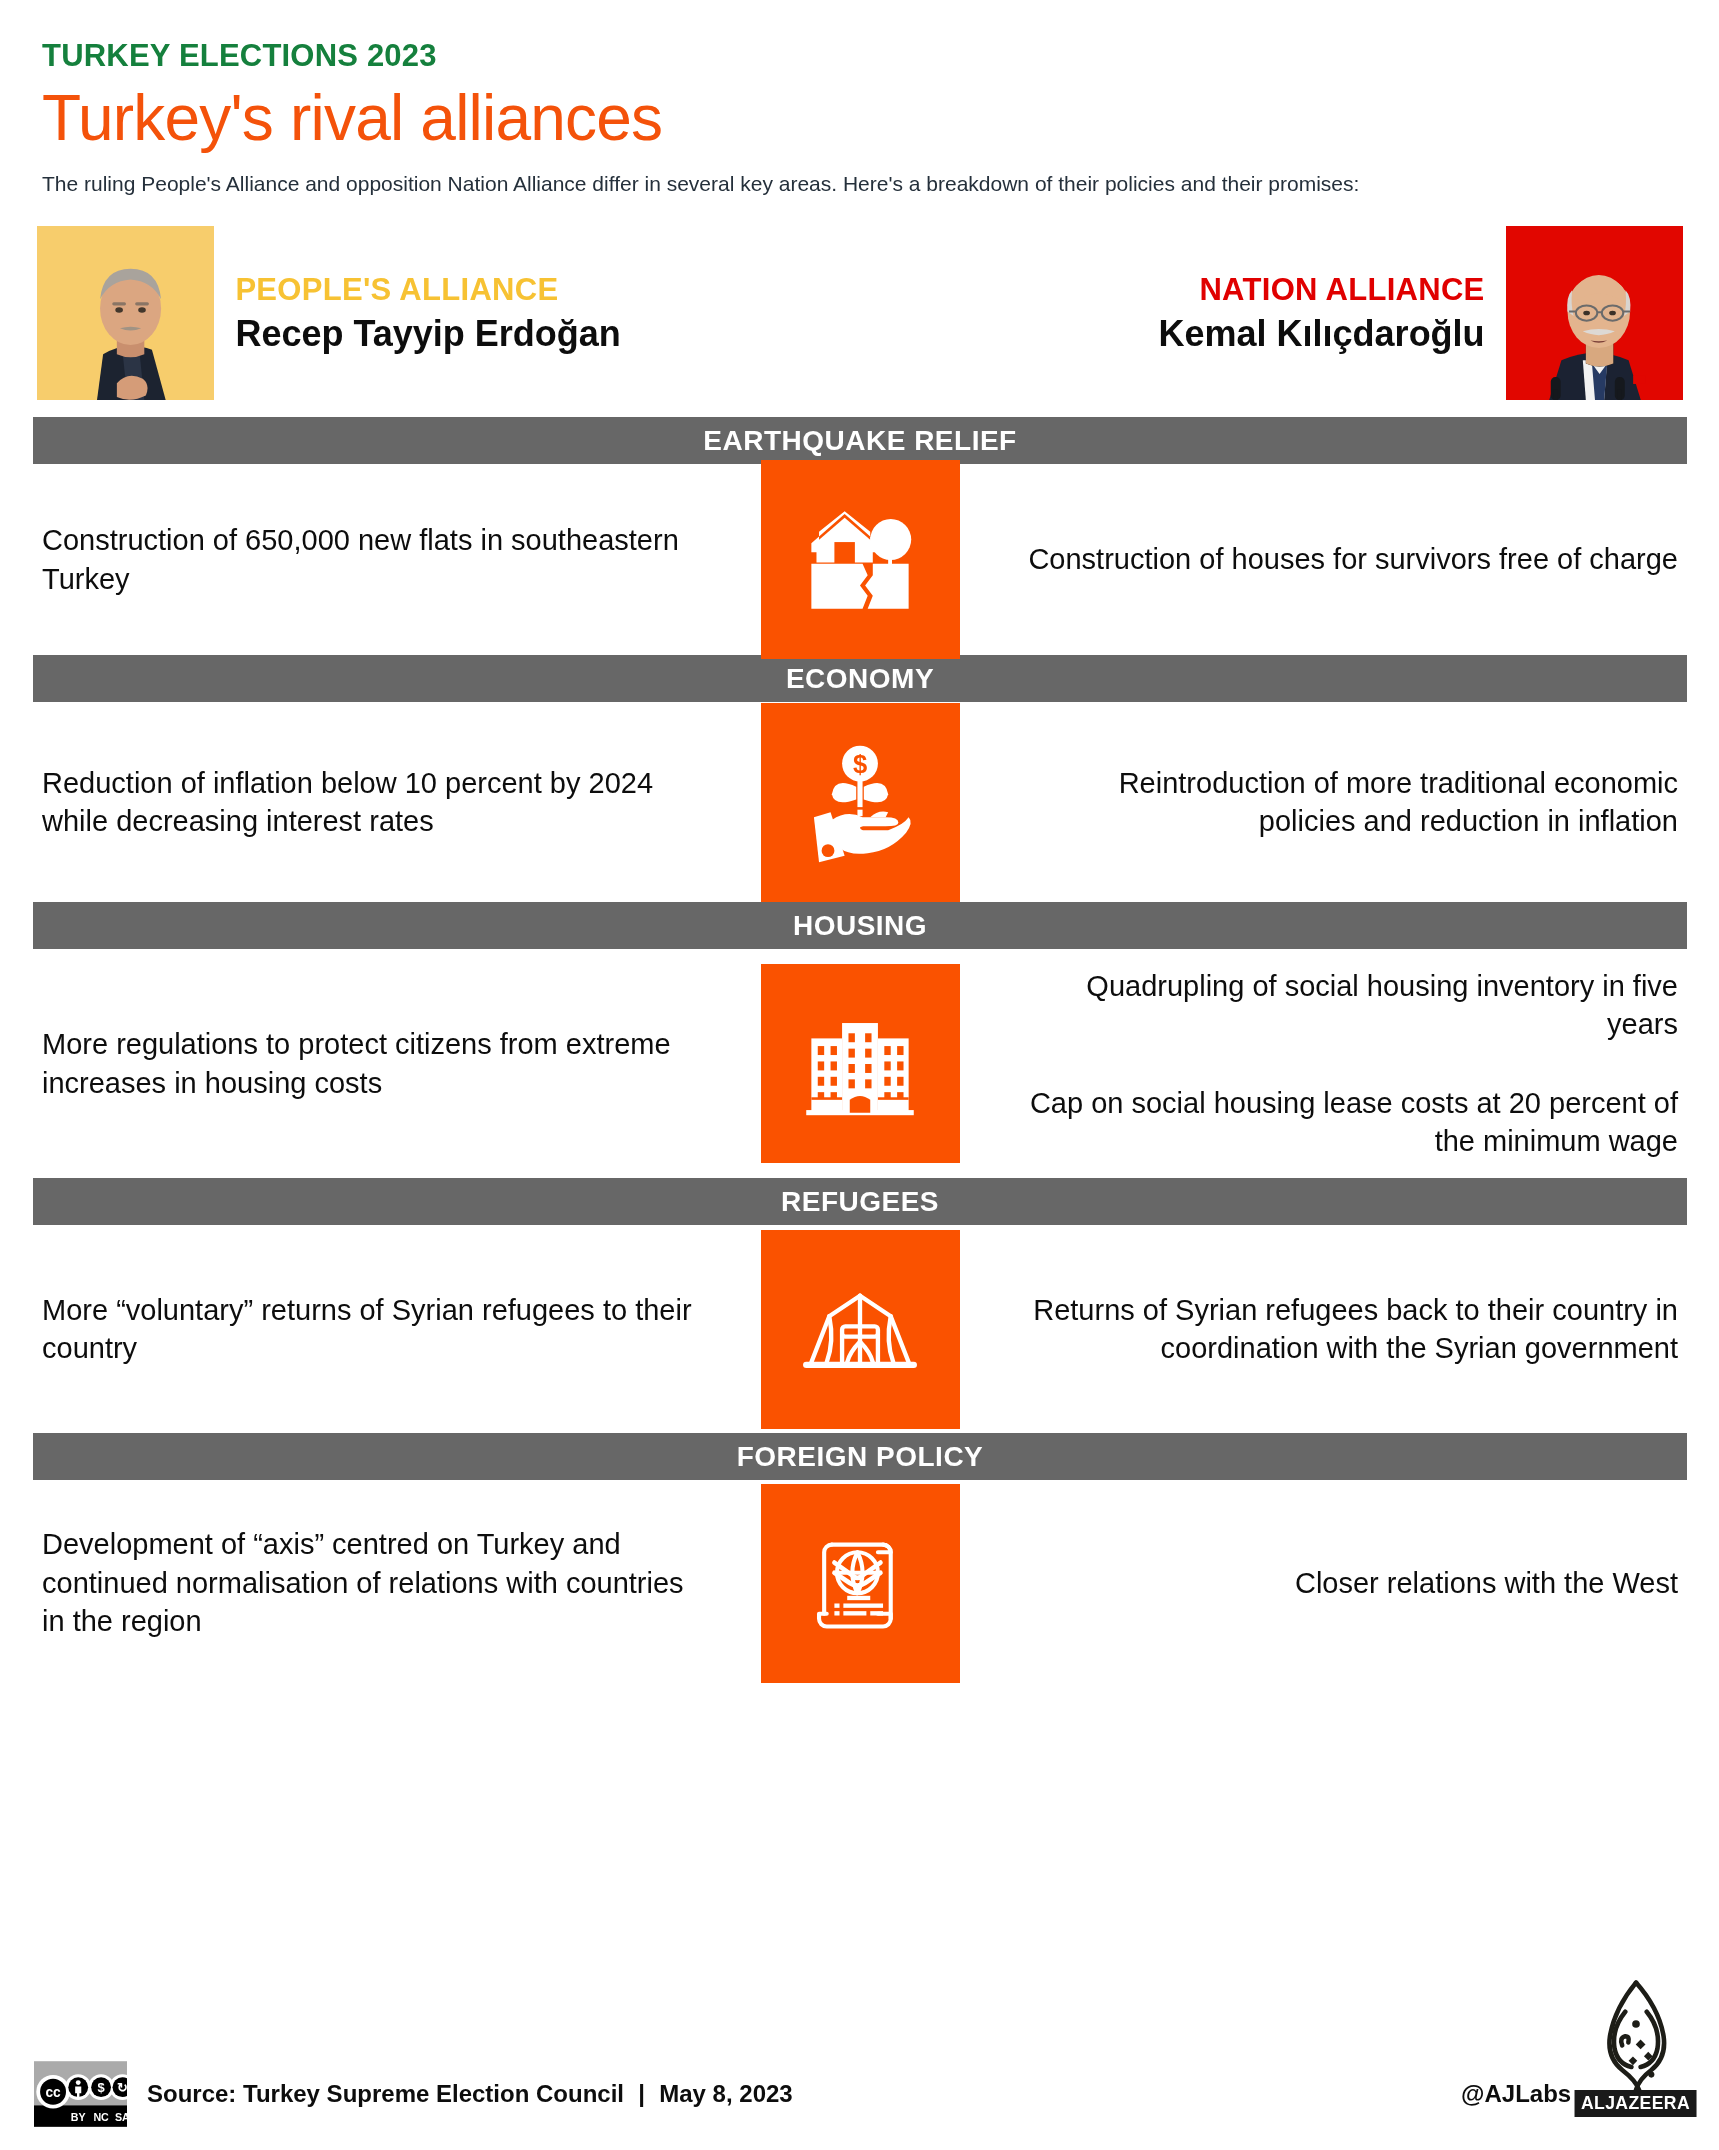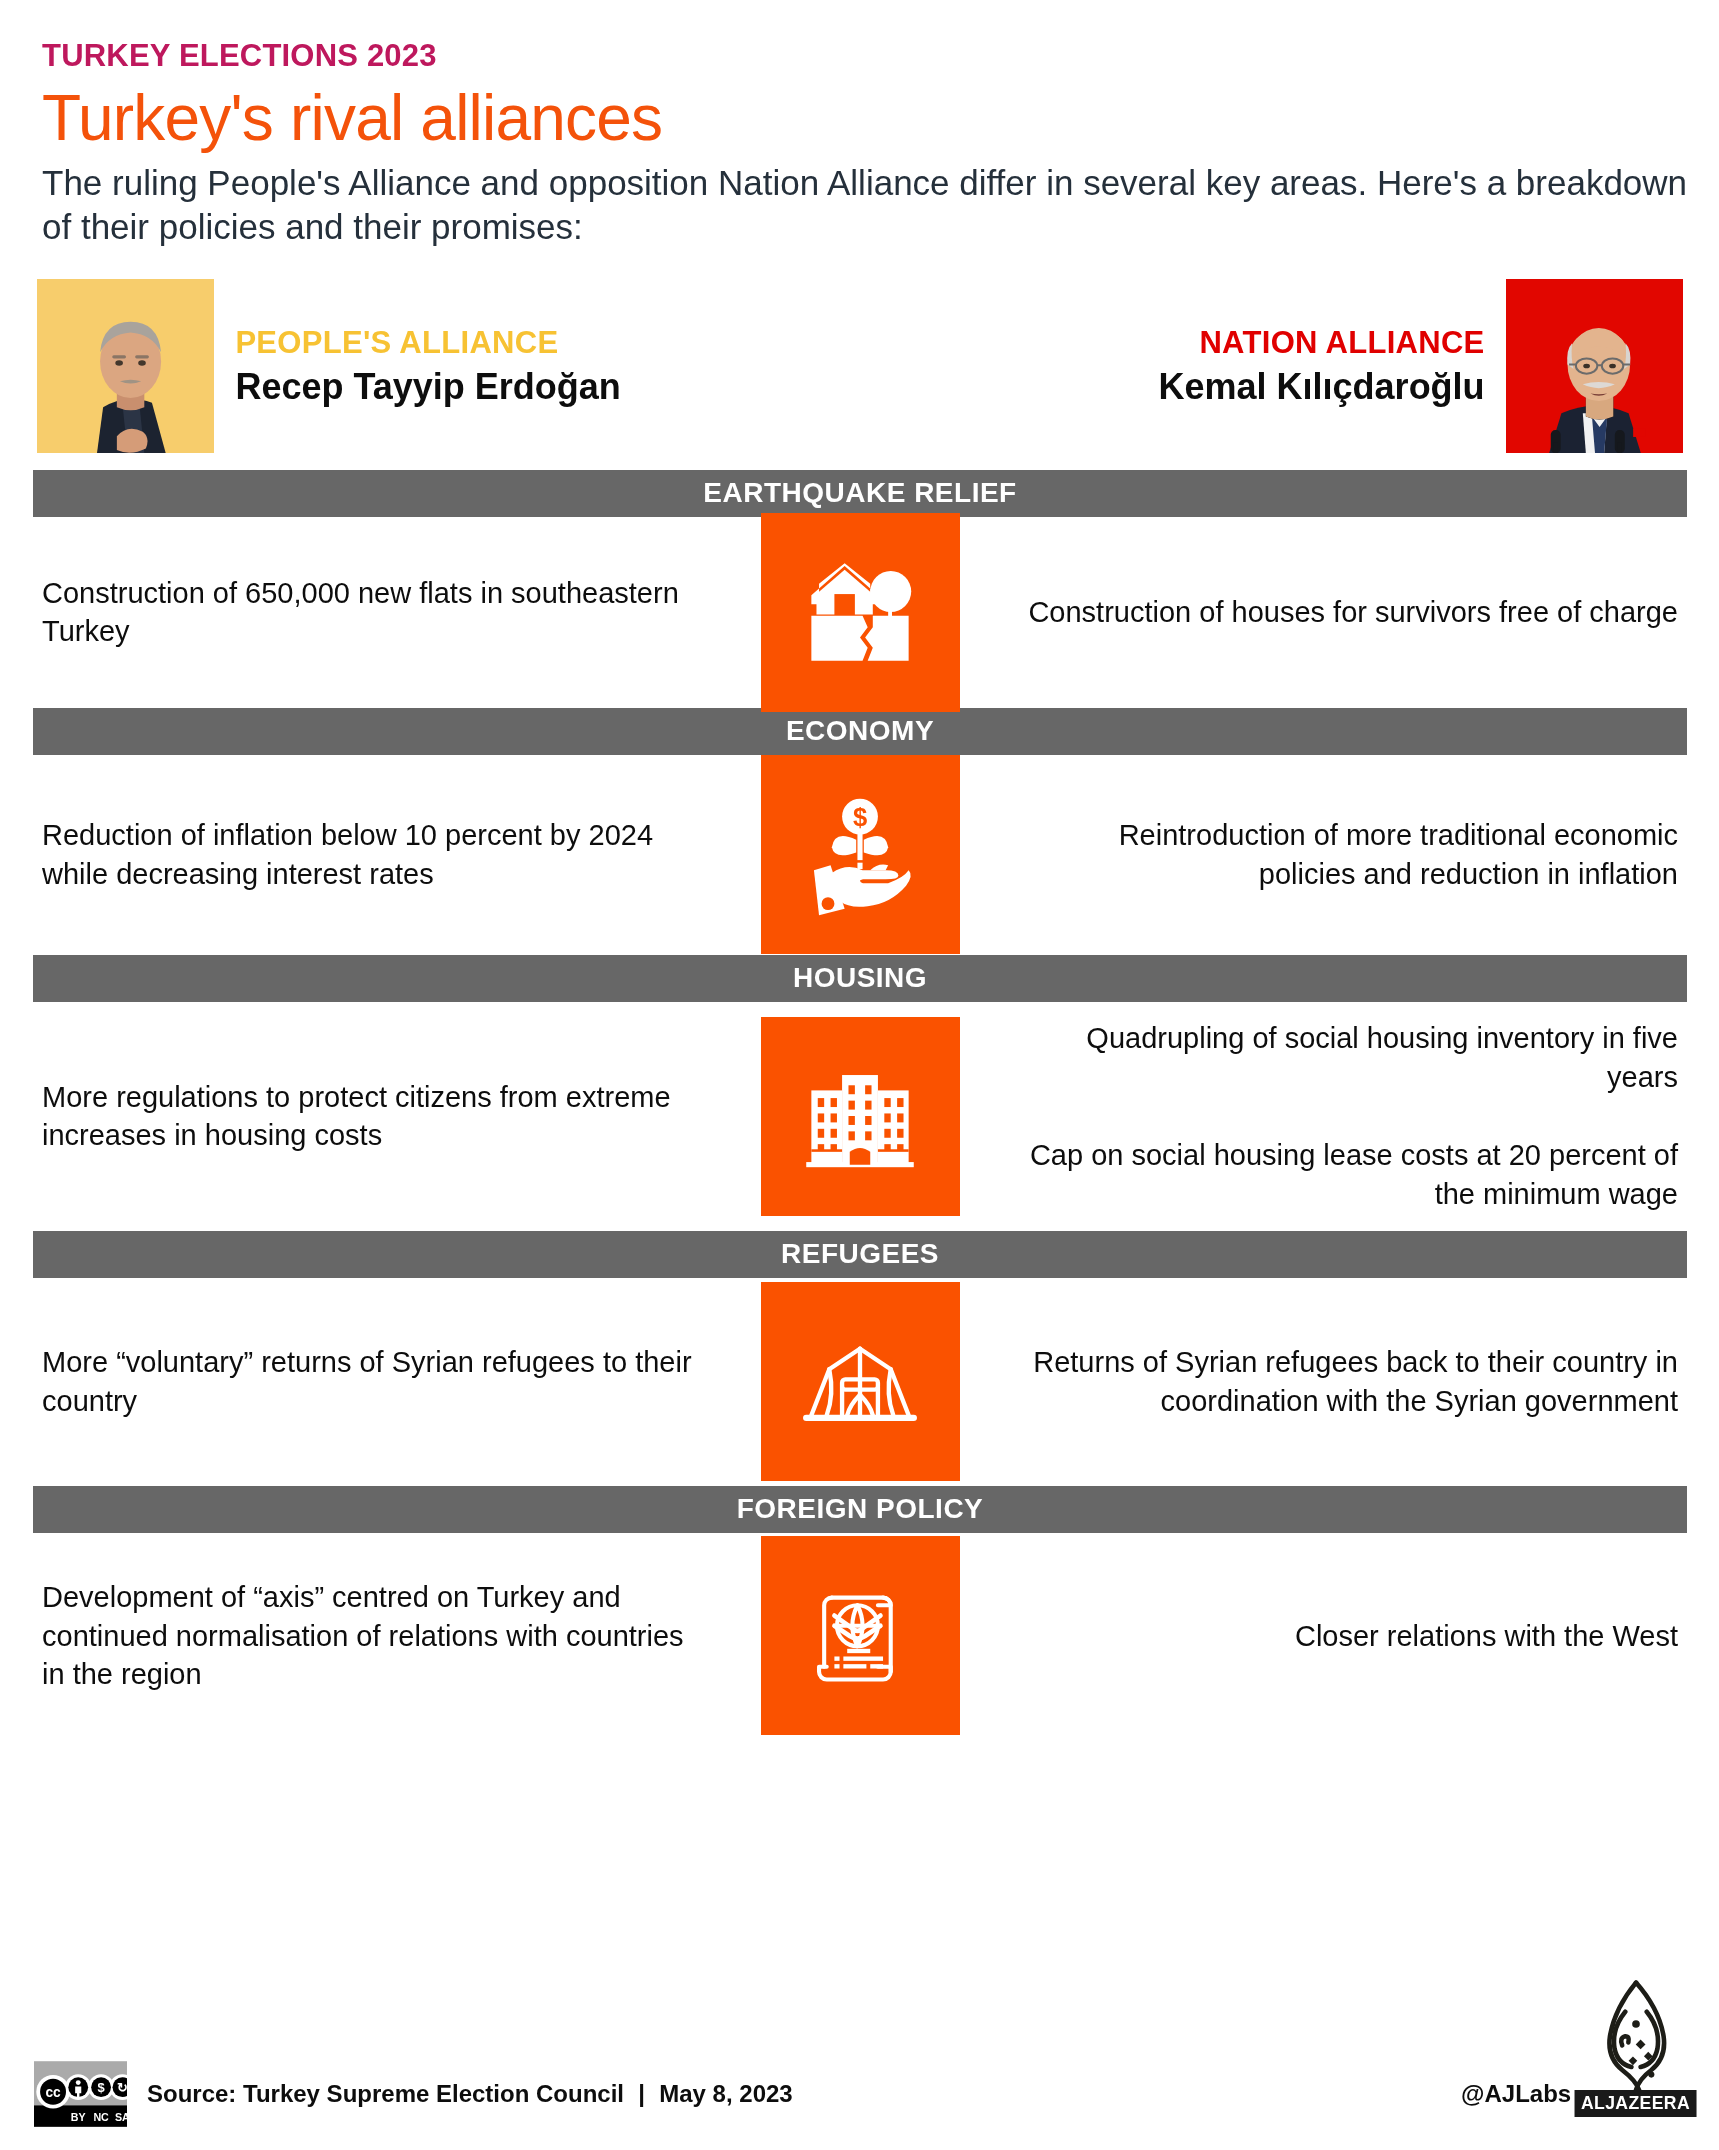--- a/index.html
+++ b/index.html
@@ -17,38 +17,38 @@
   }
 
   
   .header {
     padding: 40px 0 0 42px;
   }
   .kicker {
     font-size: 31px;
     font-weight: 700;
     letter-spacing: 0.2px;
-    color: #be185d;
+    color: #15803d;
     text-transform: uppercase;
     line-height: 1.05;
   }
   .headline {
     font-size: 64px;
     font-weight: 400;
     color: #f4520a;
     line-height: 1.06;
     margin-top: 12.2px;
     letter-spacing: -0.8px;
   }
   .standfirst {
-    font-size: 35px;
+    font-size: 21px;
     font-weight: 400;
     color: #25303b;
     line-height: 1.28;
-    margin-top: 8px;
+    margin-top: 18px;
     max-width: 1651px;
   }
 
   
   .candidates {
     position: relative;
     height: 180px;
     margin-top: 29px;
   }
   .cand {

